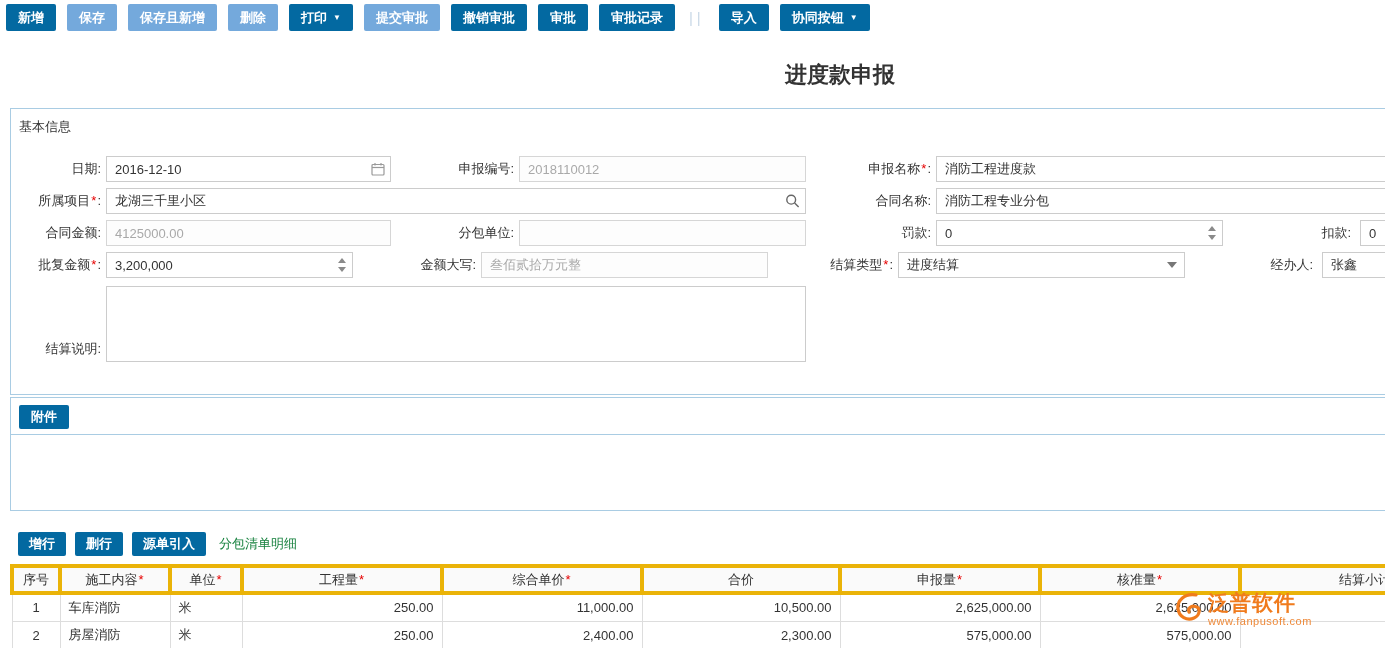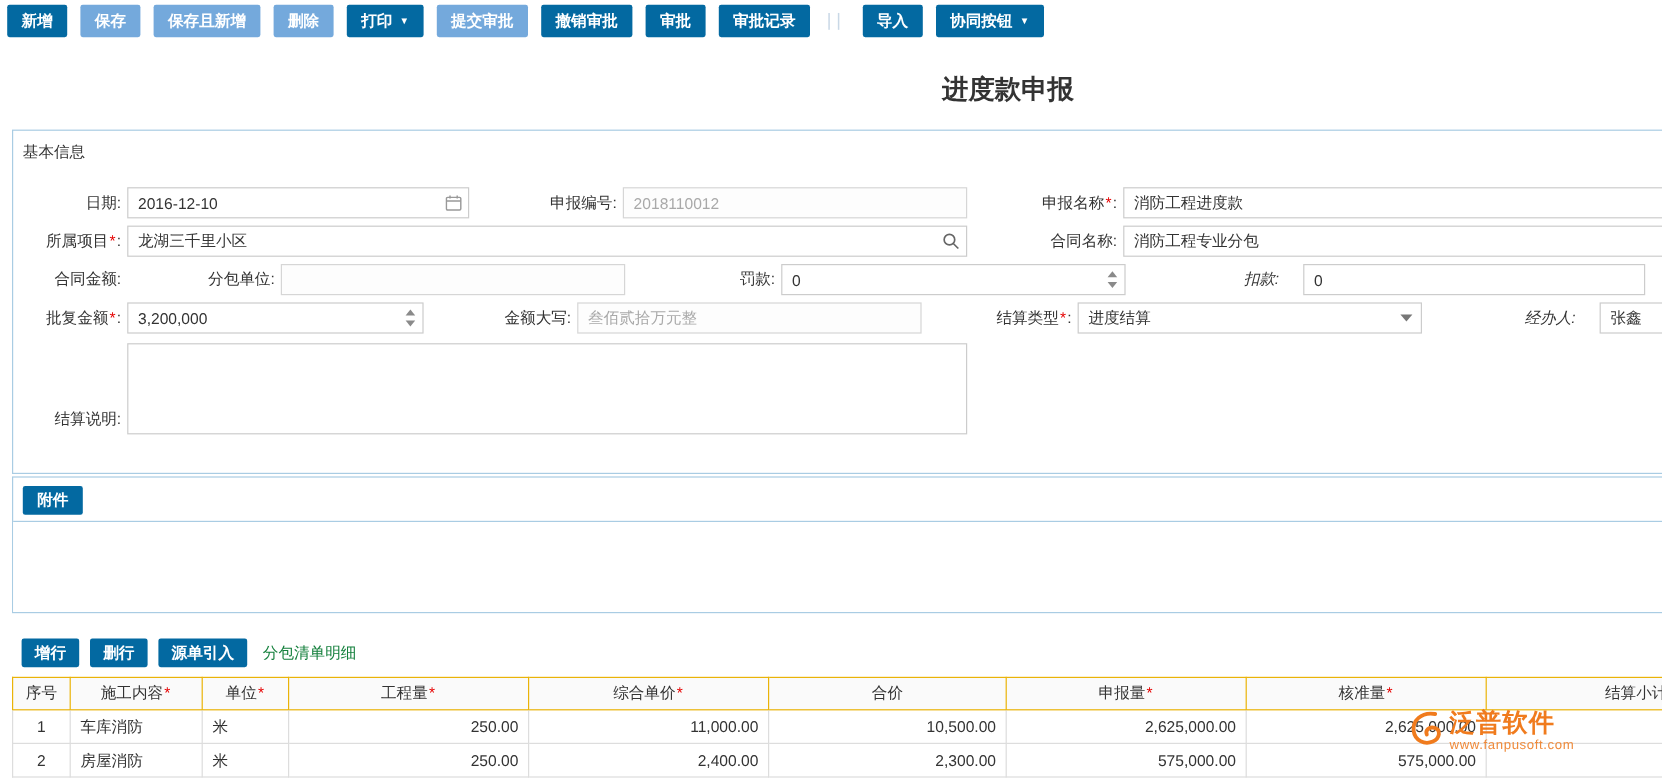--- a/index.html
+++ b/index.html
@@ -25,21 +25,21 @@
   .panel { position:absolute; left:10px; width:1660px; border:1px solid #a9cce3; background:#fff; }
   .panel-basic { top:108px; height:287px; }
   .section-label { padding:9px 8px 0 8px; font-size:13px; color:#333; }
 
   .frow { position:absolute; left:0; display:flex; align-items:center; }
   .frow.top-align { align-items:flex-end; }
   .flabel { text-align:right; color:#333; font-size:13px; flex-shrink:0; line-height:26px; }
   .wA { width:90px; margin-right:5px; }
   .wB { width:123px; margin-right:5px; }
   .wC { width:125px; margin-right:5px; }
-  .wD { width:128px; margin-right:20px;font-style:italic; }
+  .wD { width:128px; margin-right:9px; }
   .req { color:#e60000; margin:0 1px; }
 
   .iwrap { position:relative; height:26px; flex-shrink:0; }
   .finput { width:100%; height:26px; border:1px solid #ccc; background:#fff; padding:0 8px;
     font-size:13px; color:#333; font-family:inherit; }
   .finput.with-icon { padding-right:28px; }
   .finput.disabled { color:#a9a9a9; background:#fdfdfd; border-color:#d6d6d6; }
   .ficon { position:absolute; right:6px; top:50%; transform:translateY(-50%); display:flex; cursor:pointer; }
   .spin { position:absolute; right:7px; top:50%; transform:translateY(-50%);
     display:flex; flex-direction:column; gap:4px; cursor:pointer; }
@@ -55,21 +55,21 @@
   .attach-bar { height:37px; border-bottom:1px solid #a9cce3; padding:7px 8px 0 8px; }
   .btn-attach { height:24px; }
   .attach-body { height:75px; background:#fff; }
 
   
   .detail { position:absolute; top:528px; left:10px; width:1478px; }
   .detail-toolbar { display:flex; align-items:center; gap:9px; padding:4px 0 0 8px; }
   .detail-toolbar .btn { height:24px; padding:0 11px; }
   .detail-caption { margin-left:4px; color:#15803d; font-size:13px; }
   .dtable { border-collapse:collapse; table-layout:fixed; margin-top:8px; width:1478px; background:#fff; }
-  .dtable th { background:#fafafa; font-weight:normal; height:27px; border:1px solid #eab308;
+  .dtable th { background:#fafafa; font-weight:normal; height:27px; border:4px solid #eab308;
     font-size:13px; color:#333; text-align:center; padding:0 8px; }
   .dtable td { height:28px; border:1px solid #ddd; font-size:13px; color:#333; padding:0 8px;
     overflow:hidden; white-space:nowrap; }
   .ta-c { text-align:center; }
   .ta-l { text-align:left; }
   .ta-r { text-align:right; }
 
   
   .watermark { position:absolute; left:1174px; top:590px; z-index:10; display:flex; align-items:center; gap:4px; }
   .wm-col { display:flex; flex-direction:column; }
@@ -142,20 +142,23 @@
         </span>
       </span>
       <span class="flabel wC"><span>合同名称</span><span>:</span></span>
       <span class="iwrap" style="width:700px">
         <input class="finput" value="消防工程专业分包" style="">
       </span>
     </div>
 
     <div class="frow" style="top:111px">
       <span class="flabel wA"><span>合同金额</span><span>:</span></span>
+      <span class="iwrap" style="width:285px">
+        <input class="finput disabled" readonly="" value="4125000.00" style="">
+      </span>
       <span class="flabel wB"><span>分包单位</span><span>:</span></span>
       <span class="iwrap" style="width:287px">
         <input class="finput disabled" readonly="" value="" style="">
       </span>
       <span class="flabel wC"><span>罚款</span><span>:</span></span>
       <span class="iwrap" style="width:287px">
         <input class="finput with-icon" value="0" style="">
         <span class="spin">
             <span class="tri-up"></span>
             <span class="tri-down"></span>

